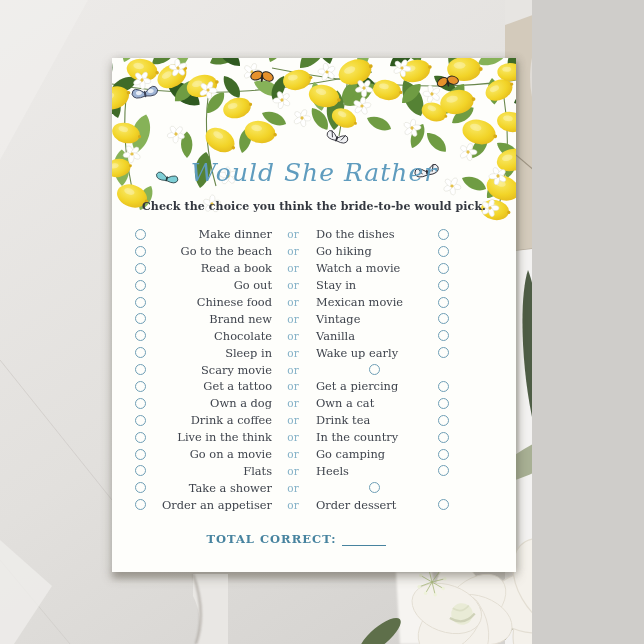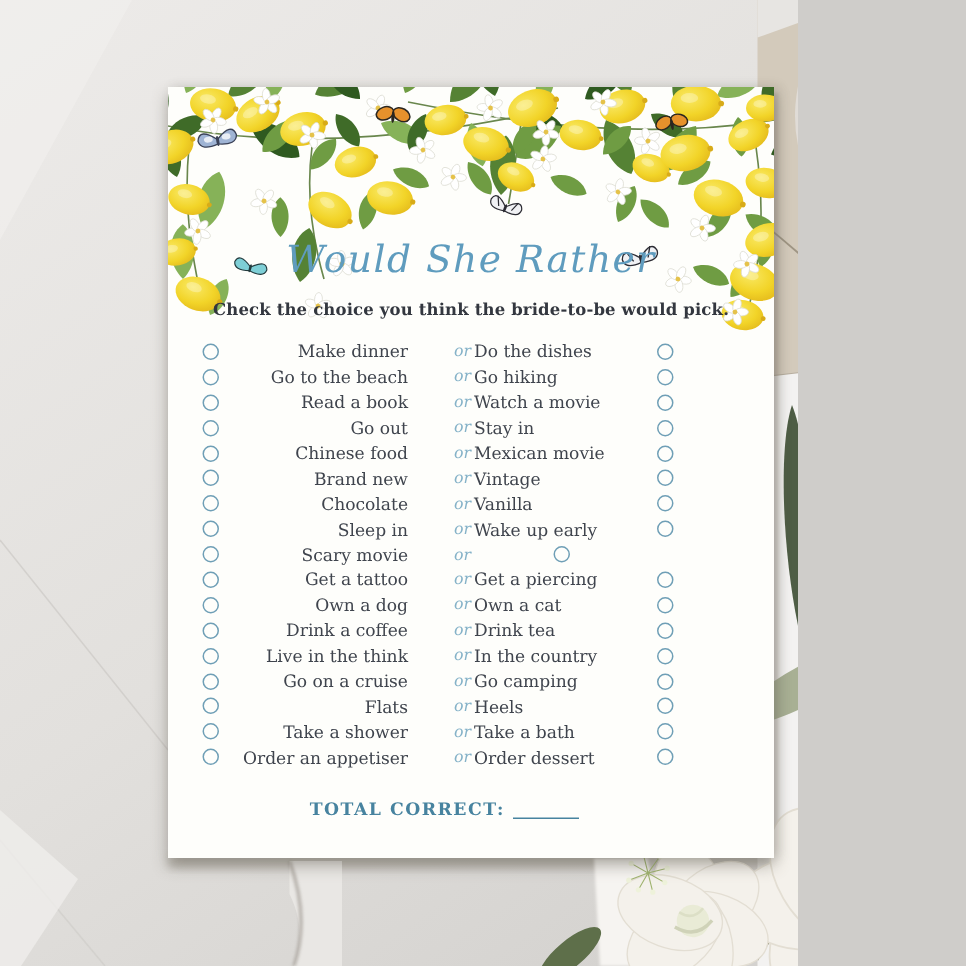--- a/index.html
+++ b/index.html
@@ -15,21 +15,21 @@
   .subtitle{position:absolute;top:142px;left:0;width:100%;text-align:center;
             font-weight:bold;font-size:11px;letter-spacing:.1px;color:#33373f;}
   .list{position:absolute;top:168px;left:0;width:100%;}
   .row{display:grid;grid-template-columns:16px 124px 42px 121px 16px;
        padding-left:20px;align-items:center;height:16.9px;}
   .circle{width:11px;height:11px;box-sizing:border-box;justify-self:center;
           border:1.6px solid #6f9fb6;border-radius:50%;background:transparent;}
   .opt{font-size:11.4px;color:#3f444d;white-space:nowrap;}
   .opt-left{text-align:right;}
   .opt-right{text-align:left;padding-left:2px;}
-  .or{text-align:right;font-style:italic;font-size:10.5px;color:#85b2c8;}
+  .or{text-align:center;font-size:10.5px;color:#85b2c8;}
   .footer{position:absolute;top:474px;left:0;width:100%;
           display:flex;justify-content:center;align-items:flex-end;gap:5px;
           transform:translateX(-18px);}
   .footer-label{font-weight:bold;font-size:11.5px;letter-spacing:1px;color:#47839f;}
   .blank{width:44px;height:12px;border-bottom:1.5px solid #47839f;}
 </style>
 </head>
 <body>
 
 <div class="scene">
@@ -398,39 +398,38 @@
   <div class="row">
     <span class="circle"></span>
     <span class="opt opt-left">Live in the think</span>
     <span class="or">or</span>
     <span class="opt opt-right">In the country</span>
     <span class="circle"></span>
   </div>
 
   <div class="row">
     <span class="circle"></span>
-    <span class="opt opt-left">Go on a cruise</span>
+    <span class="opt opt-left">Go on a movie</span>
     <span class="or">or</span>
     <span class="opt opt-right">Go camping</span>
     <span class="circle"></span>
   </div>
 
   <div class="row">
     <span class="circle"></span>
     <span class="opt opt-left">Flats</span>
     <span class="or">or</span>
     <span class="opt opt-right">Heels</span>
     <span class="circle"></span>
   </div>
 
   <div class="row">
     <span class="circle"></span>
     <span class="opt opt-left">Take a shower</span>
     <span class="or">or</span>
-    <span class="opt opt-right">Take a bath</span>
     <span class="circle"></span>
   </div>
 
   <div class="row">
     <span class="circle"></span>
     <span class="opt opt-left">Order an appetiser</span>
     <span class="or">or</span>
     <span class="opt opt-right">Order dessert</span>
     <span class="circle"></span>
   </div>

